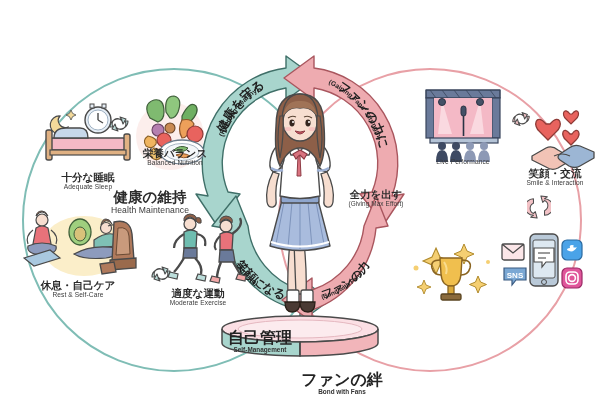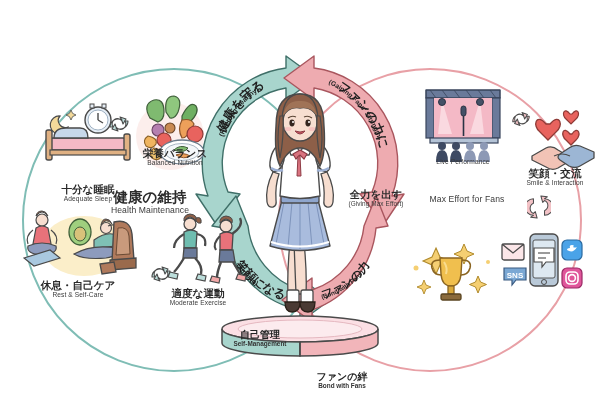--- a/index.html
+++ b/index.html
@@ -29,21 +29,21 @@
   
   .arc-txt{font-weight:bold;fill:#1f1f1f;}
 
   
   #pedestal{position:absolute;left:212px;top:315px;width:176px;height:48px;z-index:60;}
 
   
   #girl{position:absolute;left:252px;top:92px;width:96px;height:228px;z-index:55;}
 
   .ped-lab{position:absolute;text-align:center;z-index:70;line-height:1.05;}
-  .ped-lab .jp{font-size:10px;font-weight:bold;color:#232323;white-space:nowrap;}
+  .ped-lab .jp{font-size:16px;font-weight:bold;color:#232323;white-space:nowrap;}
   .ped-lab .en{font-size:6.4px;font-weight:bold;color:#333;white-space:nowrap;}
 </style>
 </head>
 <body>
 
 <div id="stage">
 
   <div class="ring" id="ring-left"></div>
   <div class="ring" id="ring-right"></div>
 
@@ -202,21 +202,21 @@
     <path d="M52,22 q7,-4 13,0 l-1,16 l-12,0 z" fill="#e8727a" stroke="#4a4a4a" stroke-width="1.3"></path>
     <path d="M52,38 l13,0 l2,12 l-16,0 z" fill="#6a7a9a" stroke="#4a4a4a" stroke-width="1.3"></path>
     <path d="M64,22 q12,-8 8,-16" fill="none" stroke="#4a4a4a" stroke-width="2.2"></path>
     <path d="M52,24 q-8,8 -4,14" fill="none" stroke="#4a4a4a" stroke-width="2.2"></path>
     <path d="M53,50 q-4,10 -4,16" fill="none" stroke="#4a4a4a" stroke-width="2.4"></path>
     <path d="M65,50 q6,10 8,14" fill="none" stroke="#4a4a4a" stroke-width="2.4"></path>
     <path d="M44,64 l8,2 l-1,5 l-9,-2 z" fill="#f2a8a8" stroke="#4a4a4a" stroke-width="1.2"></path>
     <path d="M70,62 l8,2 l-1,5 l-9,-2 z" fill="#f2a8a8" stroke="#4a4a4a" stroke-width="1.2"></path>
   </svg>
 
-  <div class="lab t-item" style="left:28px;top:184px;width:120px;">
+  <div class="lab t-item" style="left:28px;top:172px;width:120px;">
     <div class="jp">十分な睡眠</div>
     <div class="en">Adequate Sleep</div>
   </div>
 
   <div class="lab t-item" style="left:115px;top:148px;width:120px;">
     <div class="jp">栄養バランス</div>
     <div class="en">Balanced Nutrition</div>
   </div>
 
   <div class="lab t-main" style="left:90px;top:190px;width:120px;">
@@ -316,21 +316,20 @@
   <div class="lab t-item" style="left:396px;top:158px;width:134px;">
     <div class="en">Live Performance</div>
   </div>
 
   <div class="lab t-item" style="left:508px;top:168px;width:94px;">
     <div class="jp">笑顔・交流</div>
     <div class="en">Smile &amp; Interaction</div>
   </div>
 
   <div class="lab t-main" style="left:398px;top:194px;width:138px;">
-    <div class="en">Max Effort for Fans</div>
   </div>
 
 
 
   <div class="lab" style="left:337px;top:190px;width:78px;z-index:58;">
     <div class="jp" style="font-size:10.4px;">全力を出す</div>
     <div class="en" style="font-size:6.4px;margin-top:.5px;">(Giving Max Effort)</div>
   </div>
 
   <svg id="pedestal" viewBox="0 0 176 48">

